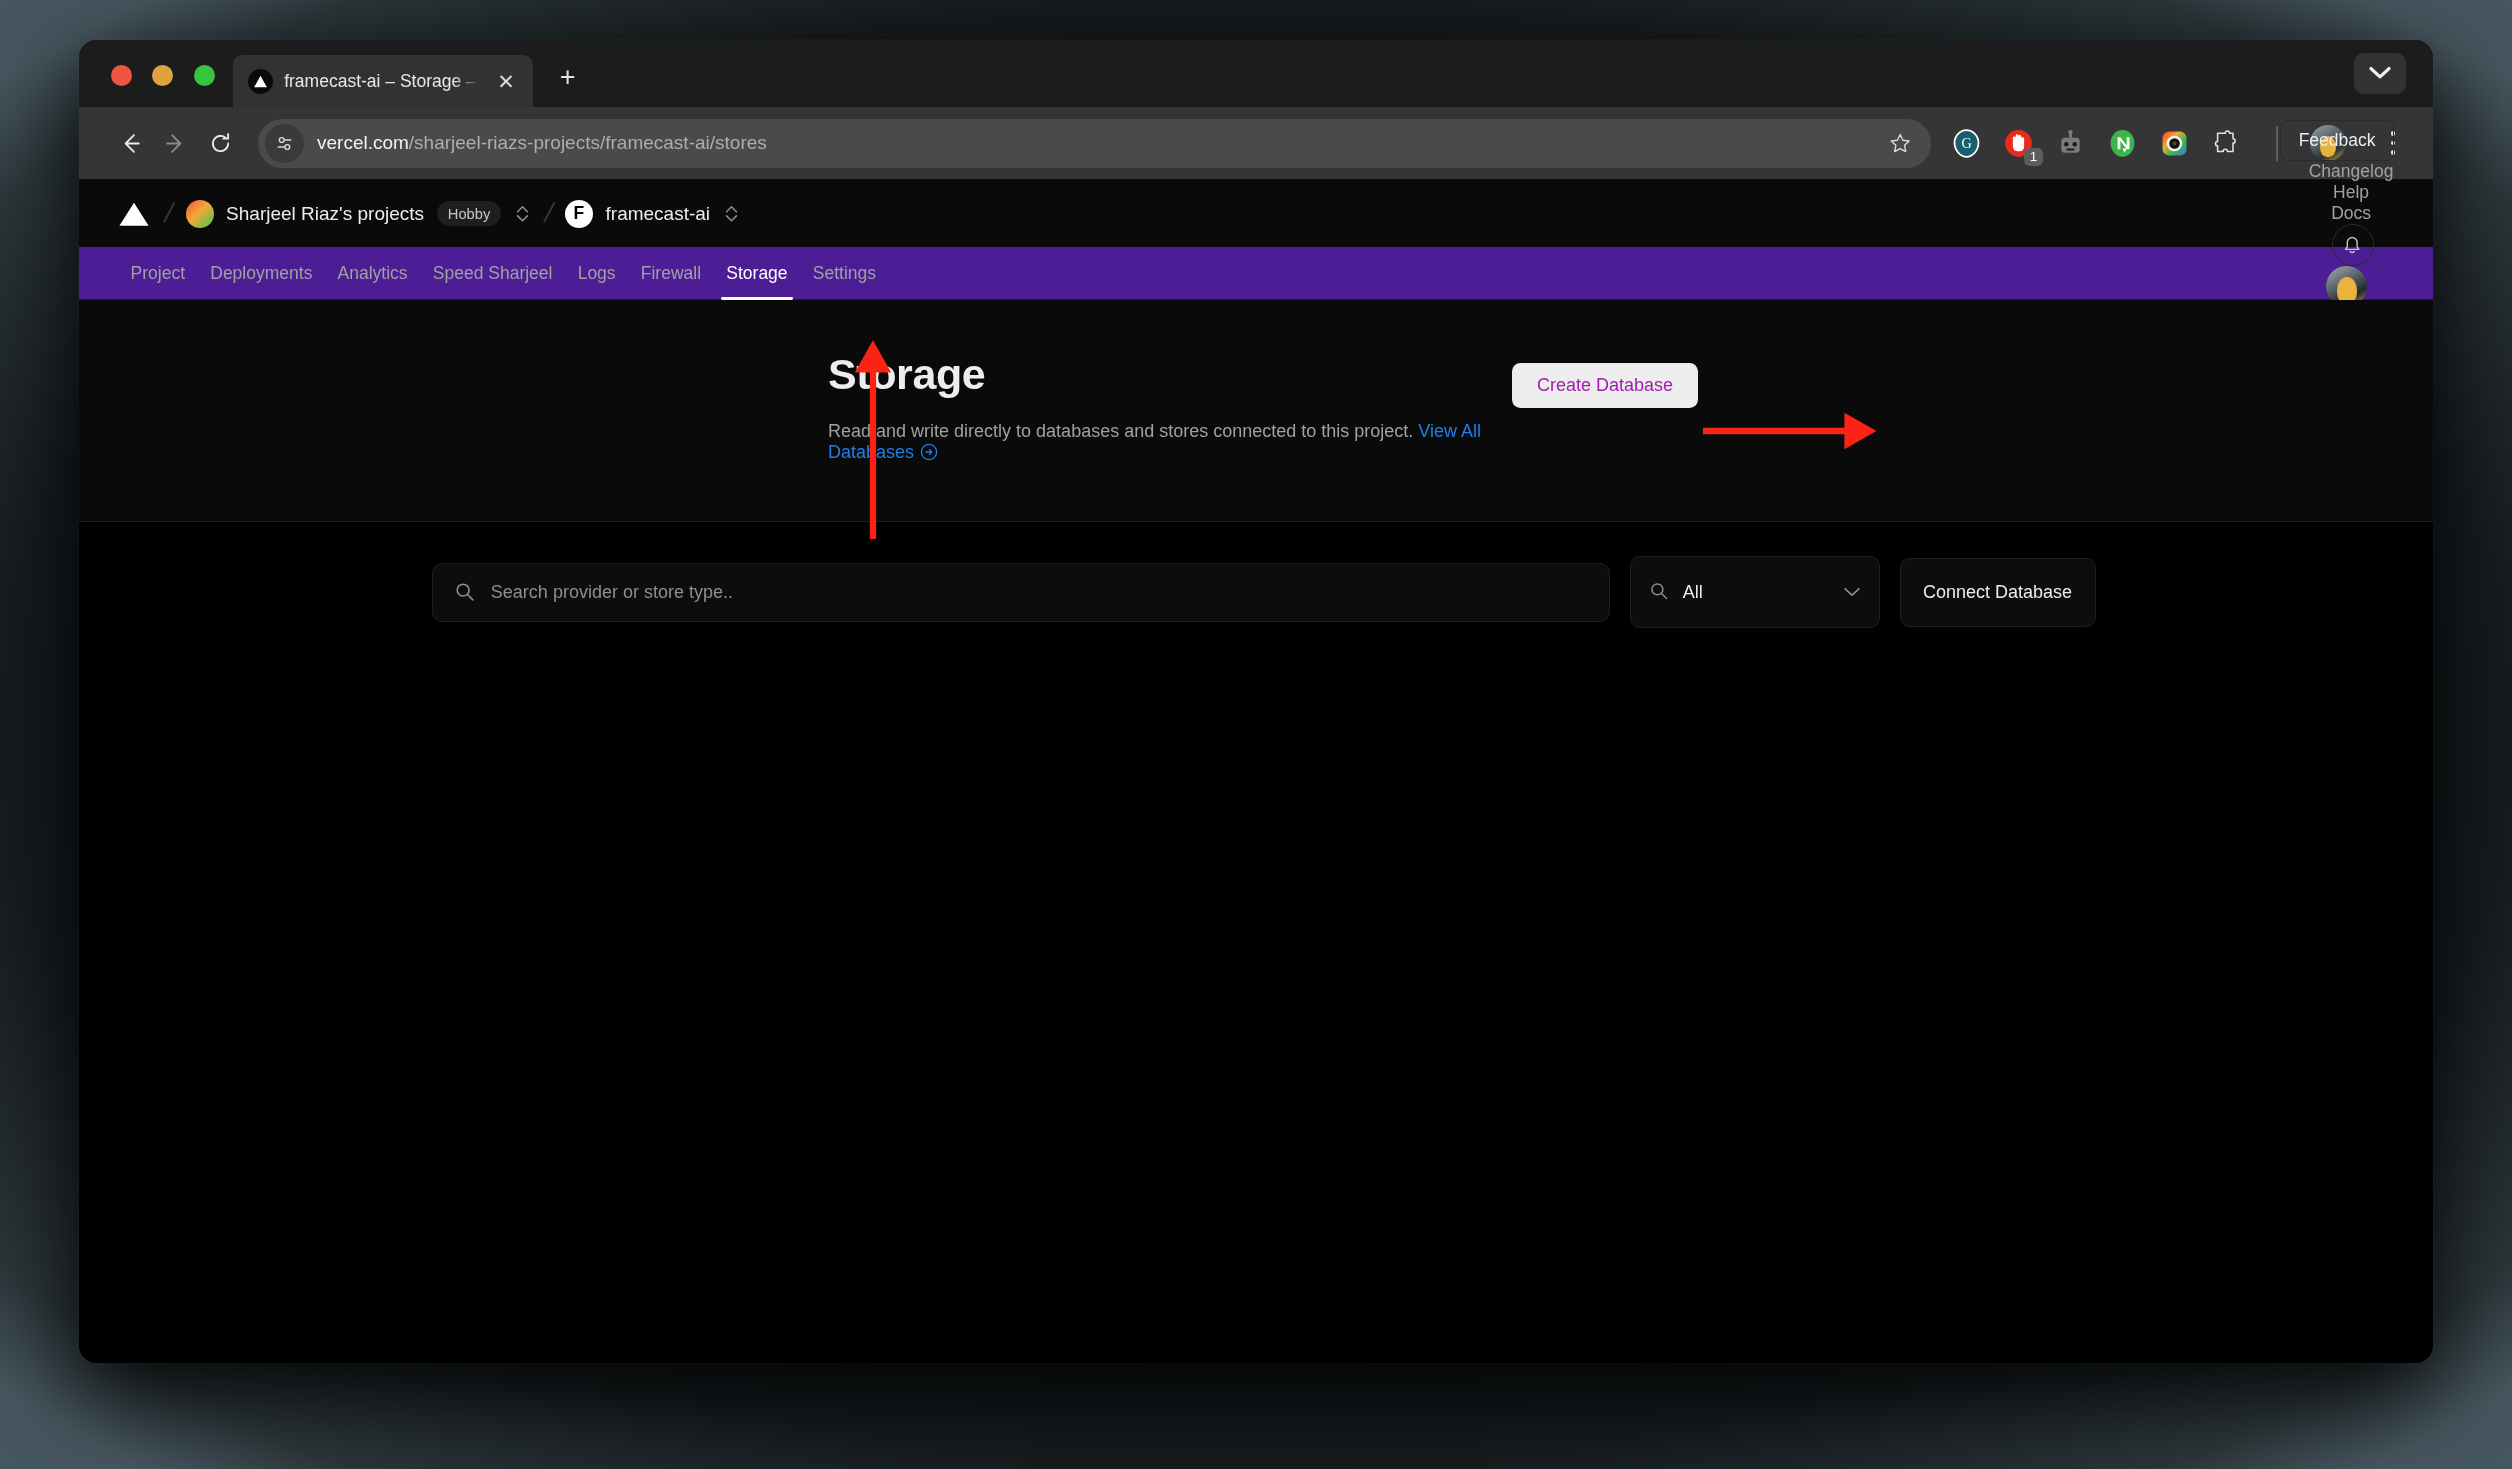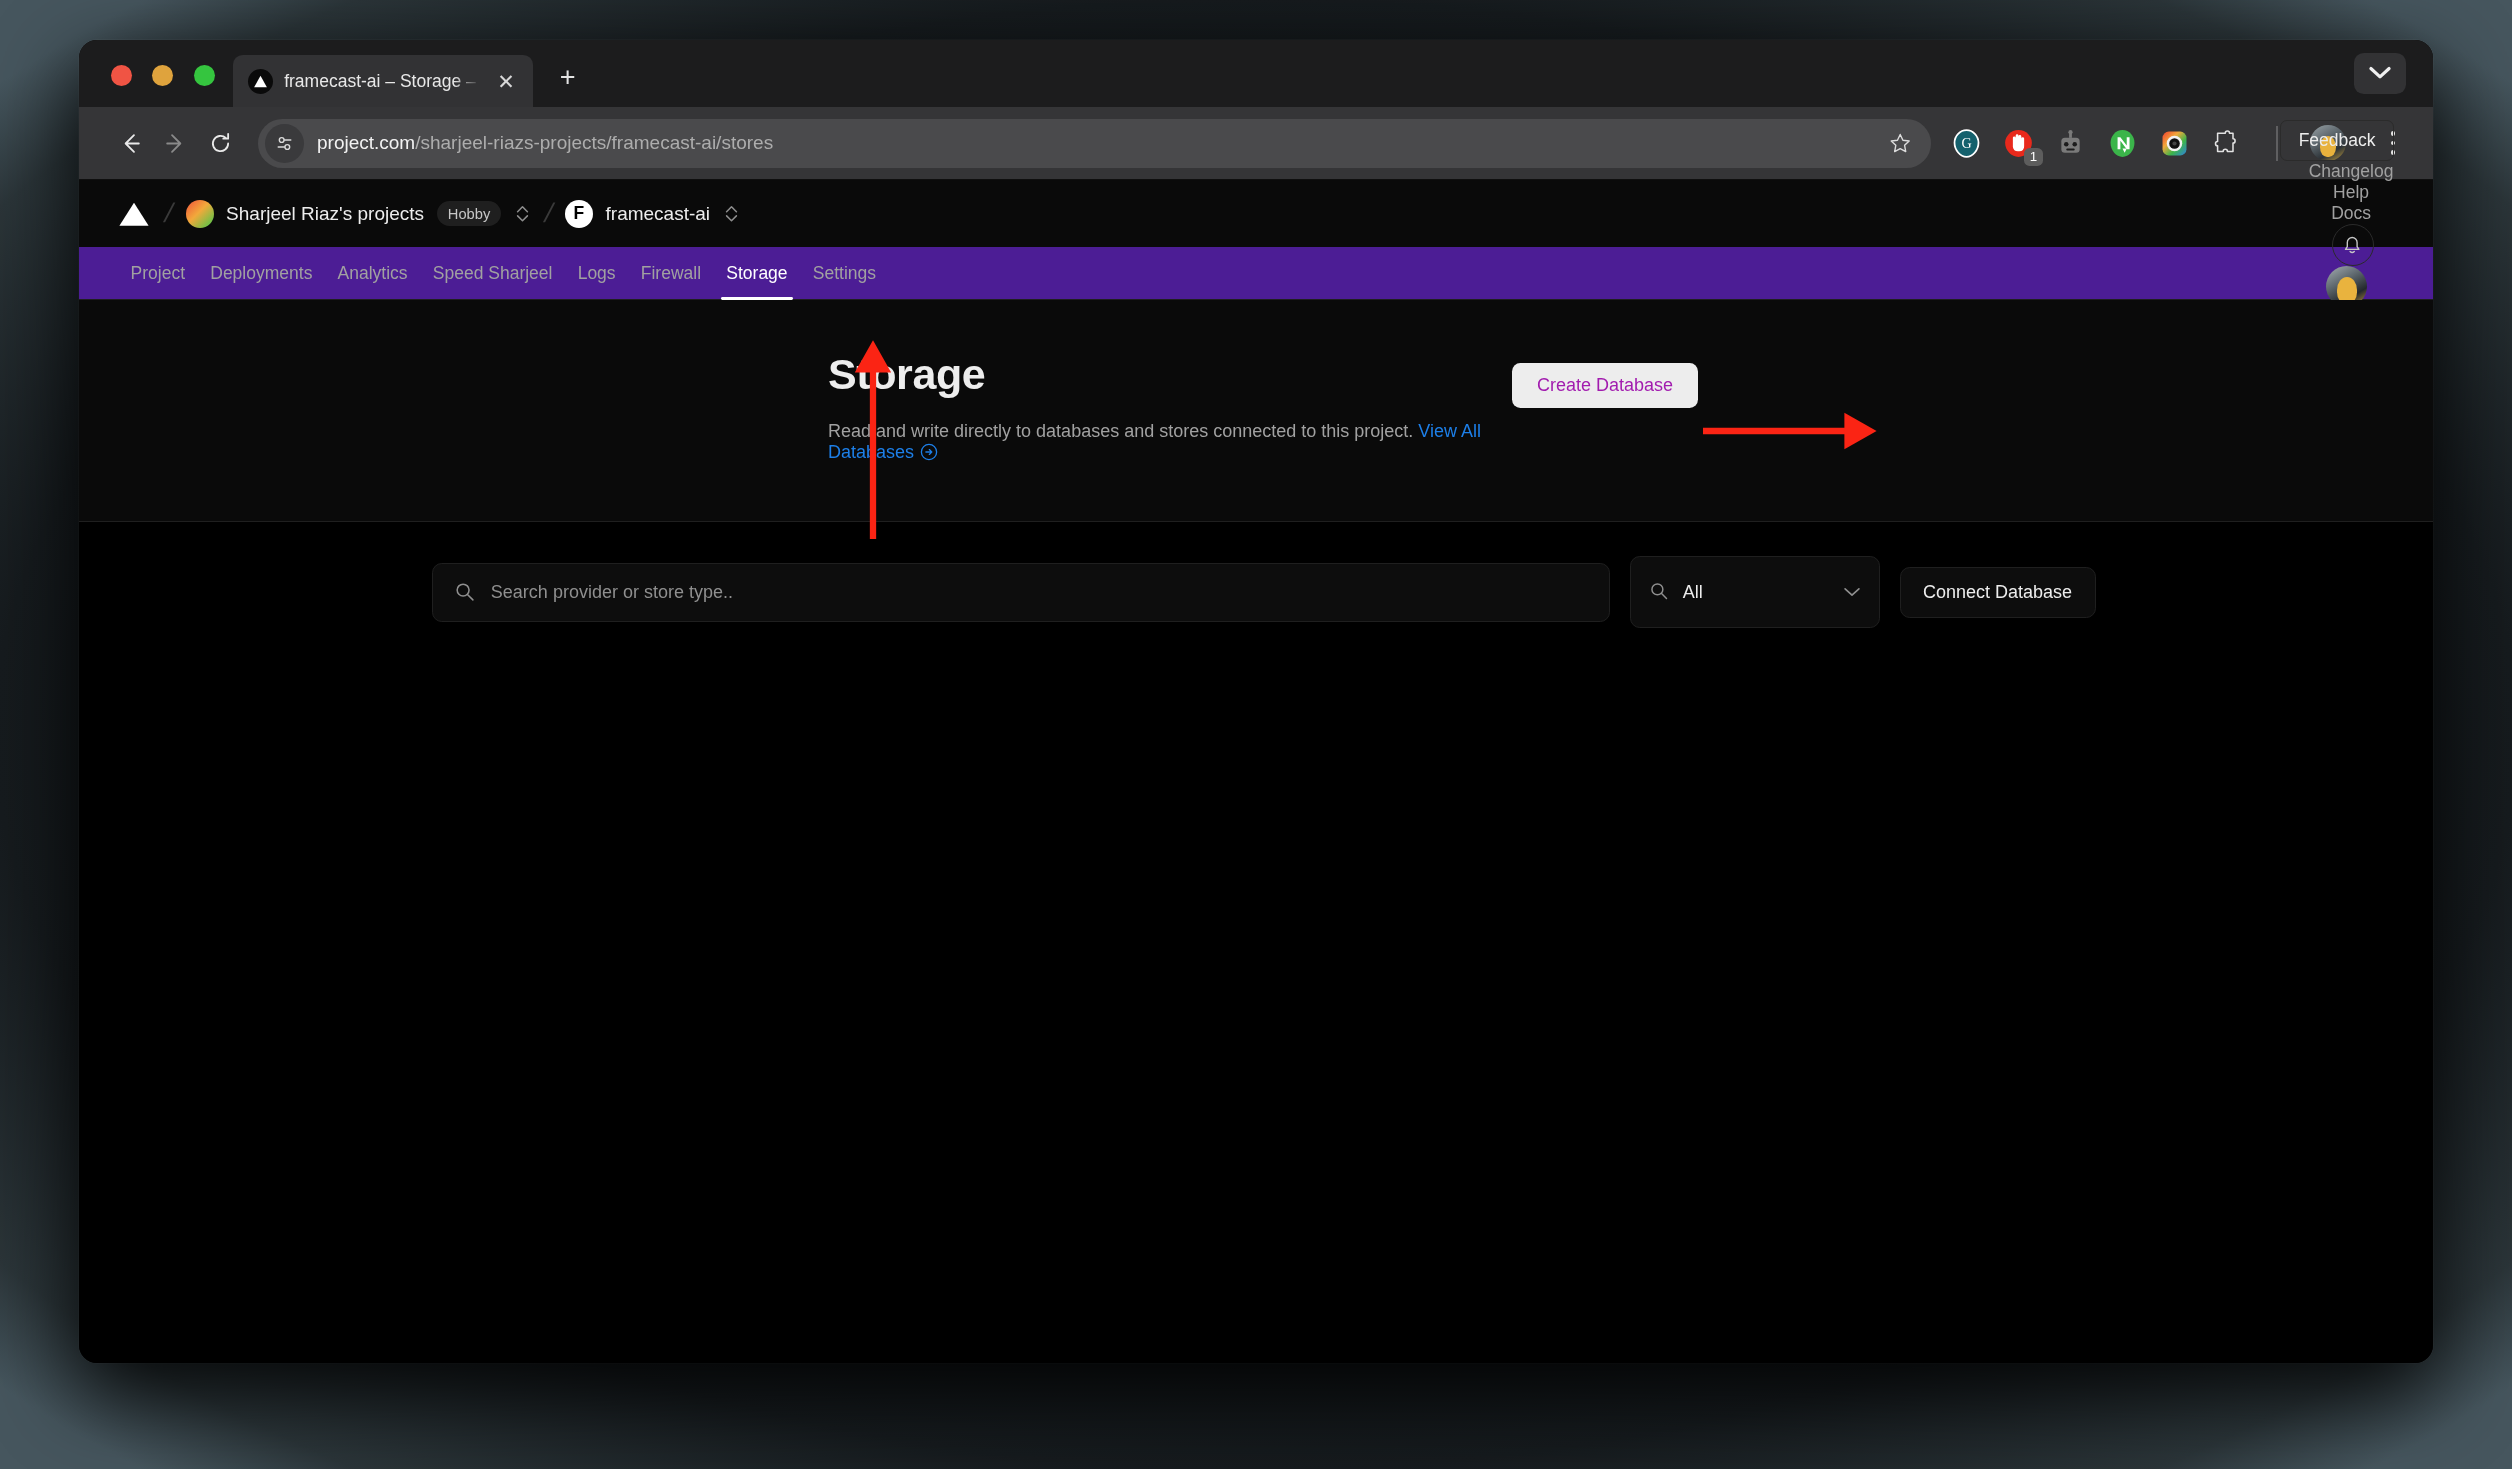--- a/index.html
+++ b/index.html
@@ -226,21 +226,21 @@
   }
   .search-box .ph { color: #8f8f8f; font-size: 18px; }
   .select-box {
     width: 250px; height: 72px; background: #0d0d0d;
     border: 0.7px solid #1f1f1f; border-radius: 9.8px;
     display: flex; align-items: center; padding: 0 18px; gap: 14px;
   }
   .select-box .val { color: #ededed; font-size: 18px; }
   .select-box .chev { margin-left: auto; color: #8f8f8f; }
   .connect-btn {
-    height: 51px; background: #0d0d0d; border: 0.7px solid #1f1f1f;
+    height: 69px; background: #0d0d0d; border: 0.7px solid #1f1f1f;
     border-radius: 9.8px; color: #ededed; font-size: 18px; padding: 0 22.4px;
     white-space: nowrap;
     text-align: center;
   }
   
   .annot { position: absolute; pointer-events: none; }
   #arrow-up { left: 831px; top: 329px; }
   #arrow-right { left: 1703px; top: 403px; }
 </style>
 </head>
@@ -295,21 +295,21 @@
 
       <div class="omnibox">
         <span class="site-chip">
           <svg width="21" height="21" viewBox="0 0 30 30">
             <circle cx="11" cy="10" r="3.4" stroke="#dadada" stroke-width="2" fill="none"></circle>
             <path d="M15 10 H24" stroke="#dadada" stroke-width="2" stroke-linecap="round"></path>
             <circle cx="19" cy="20" r="3.4" stroke="#dadada" stroke-width="2" fill="none"></circle>
             <path d="M15 20 H6" stroke="#dadada" stroke-width="2" stroke-linecap="round"></path>
           </svg>
         </span>
-        <span class="url"><span>project.com</span><span class="path">/sharjeel-riazs-projects/framecast-ai/stores</span></span>
+        <span class="url"><span>vercel.com</span><span class="path">/sharjeel-riazs-projects/framecast-ai/stores</span></span>
         <span class="star">
           <svg width="22.4" height="22.4" viewBox="0 0 32 32">
               <path d="M16 3.5 l3.9 8.2 8.9 1.2 -6.5 6.2 1.6 8.9 -7.9 -4.3 -7.9 4.3 1.6 -8.9 -6.5 -6.2 8.9 -1.2 Z" stroke="#dcdcdc" stroke-width="2" fill="none" stroke-linejoin="round"></path>
             </svg>
         </span>
       </div>
 
       <div class="ext-area">
         <span class="ext">
           <svg width="31" height="31" viewBox="0 0 44 44">

